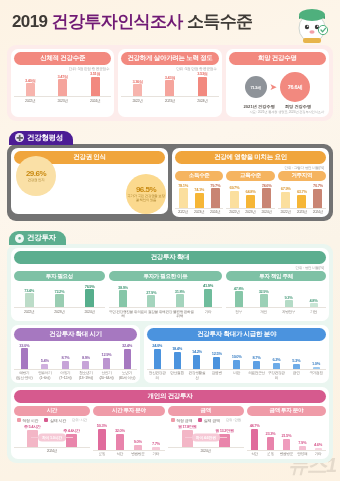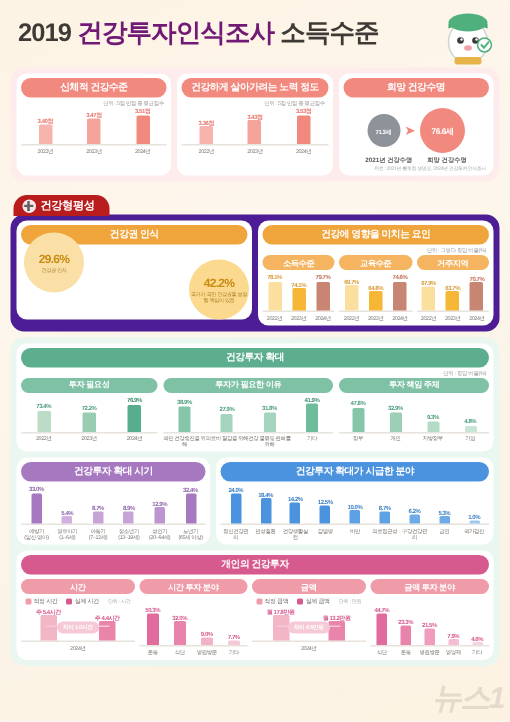--- a/index.html
+++ b/index.html
@@ -35,22 +35,22 @@
   }
   .sec-body {
     border-radius:9px; padding:4px; position:relative; z-index:2;
     margin-top:-1px;
   }
 
   
   .t-pink .sec-tab { background:#f2897f; }
   .t-pink .sec-body { background:#fdeceb; }
   .t-pink .dot { color:#f2897f; }
-  .t-orange .sec-tab { background:#b91c1c; }
-  .t-orange .sec-body { background:#4c1d95; }
+  .t-orange .sec-tab { background:#4c1d95; }
+  .t-orange .sec-body { background:#737373; }
   .t-orange .dot { color:#f0a53c; }
   .t-green .sec-tab { background:#5cae8f; }
   .t-green .sec-body { background:#eaf6f0; }
   .t-green .dot { color:#5cae8f; }
 
   
   .row { display:flex; gap:4px; }
   .panel { background:#fff; border-radius:7px; padding:3px; flex:1; position:relative; }
   .pill {
     text-align:center; font-size:6.5px; font-weight:bold; color:#fff;
@@ -223,21 +223,21 @@
   <div class="sec-body">
     <div class="row">
 
       <div class="panel eq-panel">
         <div class="pill pill-orange">건강권 인식</div>
         <div class="bigcirc bc1">
           <div class="bc-num">29.6%</div>
           <div class="bc-txt">건강권 인지</div>
         </div>
         <div class="bigcirc bc2">
-          <div class="bc-num">42.2%</div>
+          <div class="bc-num">96.5%</div>
           <div class="bc-txt">국가가 국민 건강권을 보장할 책임이 있음</div>
         </div>
       </div>
 
       <div class="panel">
         <div class="pill pill-orange">건강에 영향을 미치는 요인</div>
         <div class="unit">단위 : 그렇다 응답 비율(%)</div>
         <div class="row" style="gap:3px">
 
           <div style="flex:1">
@@ -309,20 +309,24 @@
             </div>
           </div>
 
         </div>
       </div>
     </div>
   </div>
 </div>
 
 <div class="section t-green">
+  <div class="sec-tab">
+    <span class="dot">●</span>
+    <span>건강투자</span>
+  </div>
   <div class="sec-body">
 
     <div class="panel">
       <div class="pill pill-green">건강투자 확대</div>
       <div class="unit">단위 : 응답 비율(%)</div>
       <div class="row" style="gap:4px">
 
         <div style="flex:1">
           <div class="subpill sp-green">투자 필요성</div>
           <div class="chart" style="height:25px">

